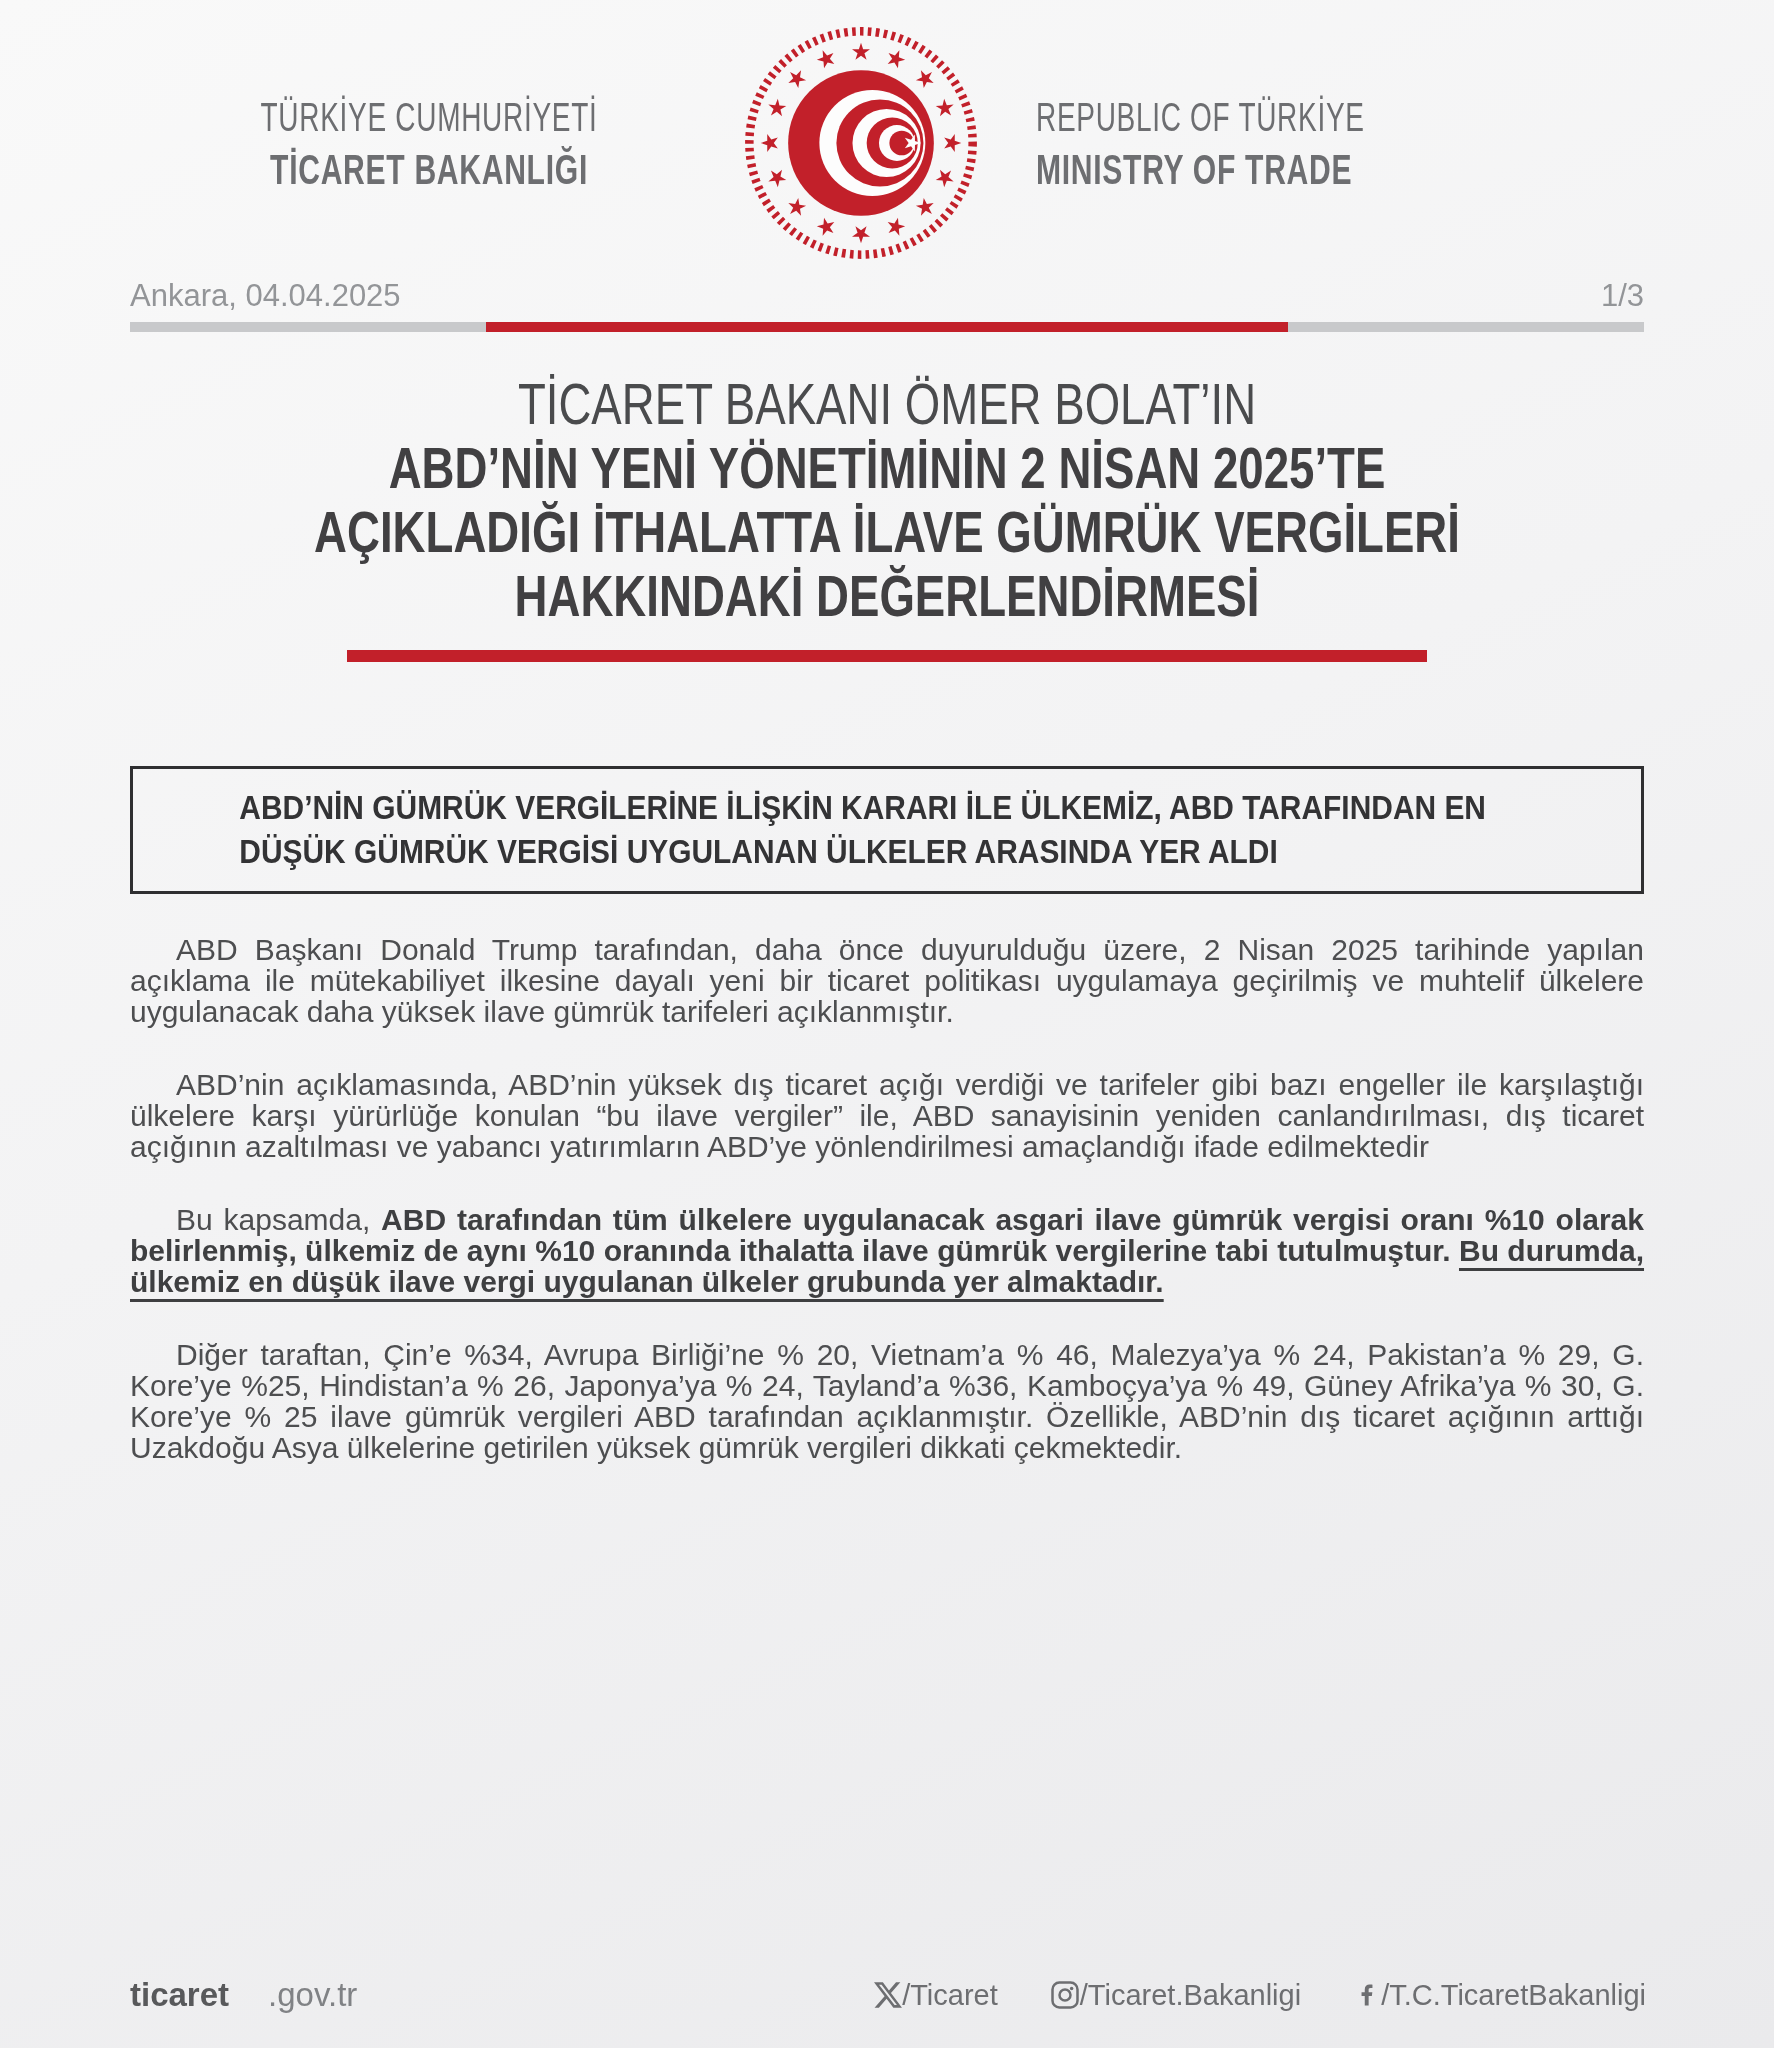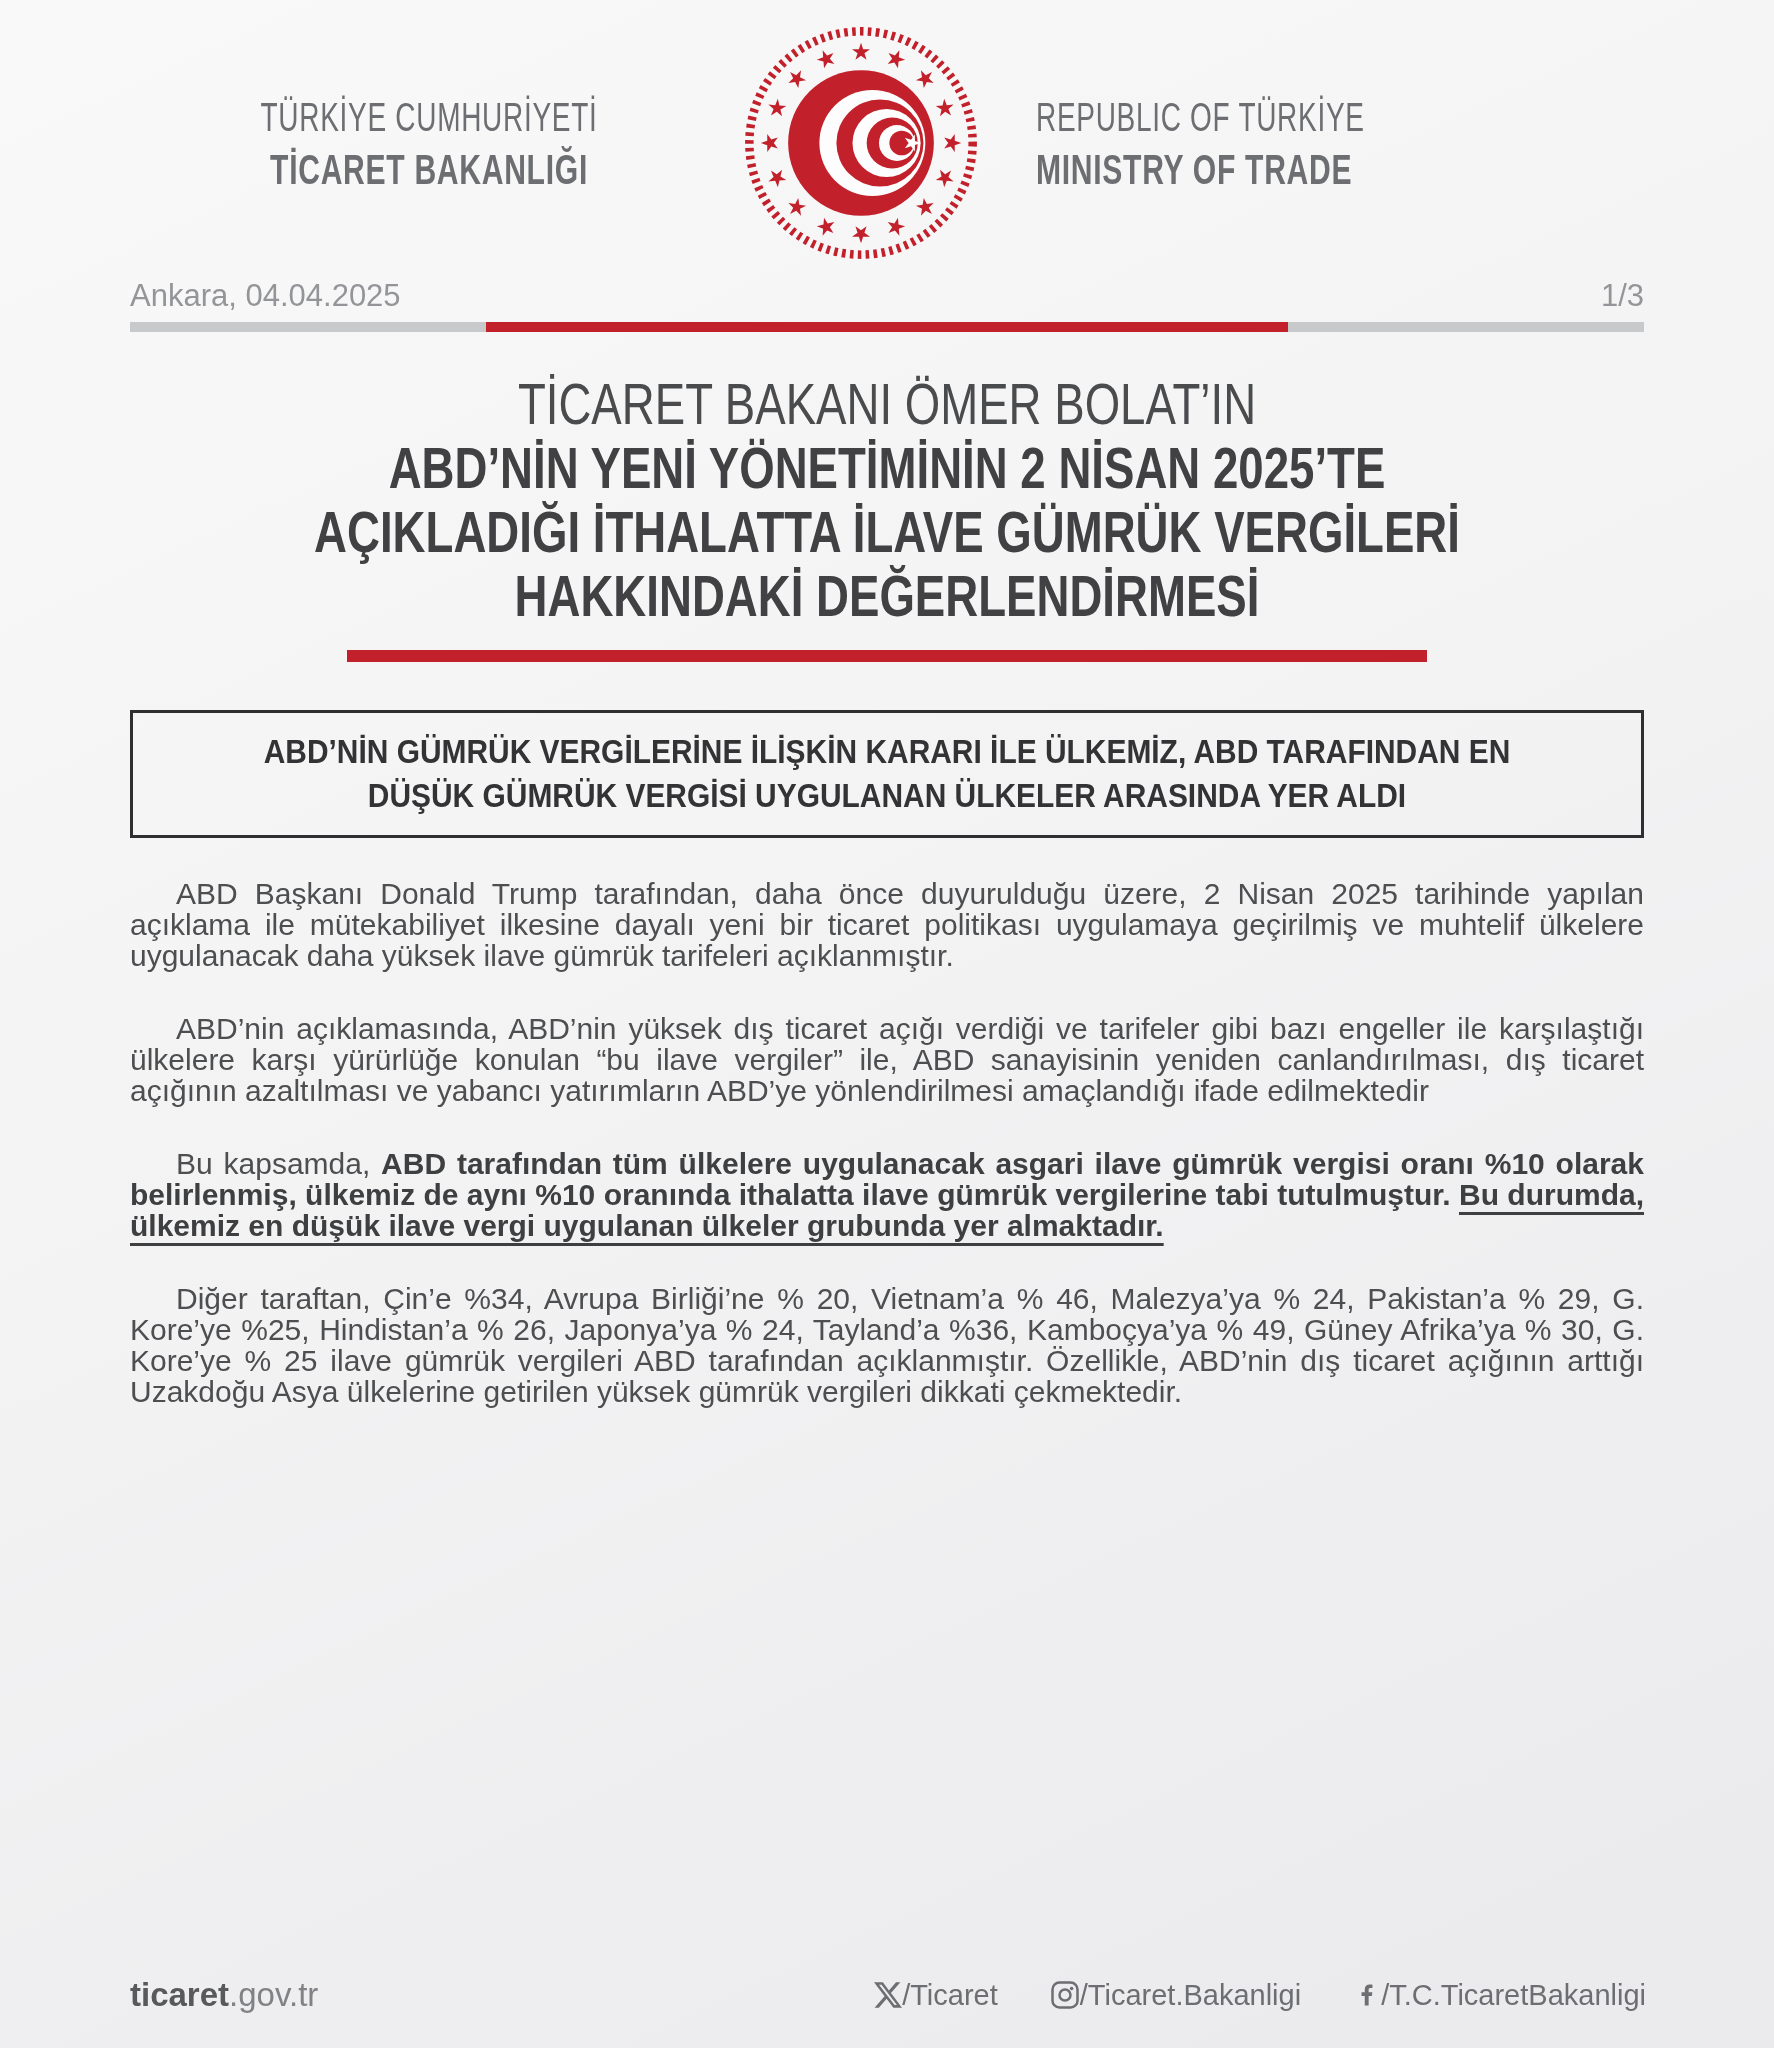--- a/index.html
+++ b/index.html
@@ -31,35 +31,35 @@
   .tri-rule{display:flex;height:10px;margin:8px 130px 0;}
   .tri-rule .g{background:var(--rule-gray);width:23.5%;}
   .tri-rule .r{background:var(--accent-red);width:53%;}
   
   .title{margin-top:40px;text-align:center;color:var(--text-dark);}
   .t-line{display:block;white-space:nowrap;transform:scaleX(0.8);transform-origin:50% 50%;
     font-size:57px;line-height:64px;font-weight:700;}
   .t-line.regular{font-weight:400;color:#4a4b4d;}
   .title-rule{width:1080px;height:12px;background:var(--accent-red);margin:22px auto 0;}
   
-  .head-box{margin:48px 130px 0;border:3px solid var(--box-border);padding:16px 18px 18px;text-align:center;color:#333335;}
+  .head-box{margin:104px 130px 0;border:3px solid var(--box-border);padding:16px 18px 18px;color:#333335;}
   .b-line{display:block;white-space:nowrap;transform:scaleX(0.88);transform-origin:50% 50%;
     font-size:34px;line-height:44px;font-weight:700;}
   
   .bodytext{margin:40px 130px 16px;font-size:30px;line-height:31px;color:var(--text-body);text-align:justify;}
   .bodytext p{margin-bottom:42px;text-indent:46px;}
   .bodytext p.no-indent{text-indent:0;}
   .b{font-weight:700;color:#3e3f41;}
   .u{text-decoration:underline;text-decoration-thickness:3px;text-underline-offset:7px;}
   
   .footer{position:absolute;left:130px;right:128px;bottom:34px;display:flex;align-items:center;
     color:var(--text-gray);font-size:30px;}
   .site{font-size:33px;color:#58595b;}
   .site .bold{font-weight:700;}
-  .site .rest{color:#808285;}
+  .site .rest{color:#808285;margin-left:39px;}
   .social{margin-left:auto;display:flex;align-items:center;gap:52px;}
   .social-item{display:flex;align-items:center;font-size:29px;}
   .social-item svg{display:block;}
 </style>
 </head>
 <body>
 
 <div class="page">
 
   <div class="header">

